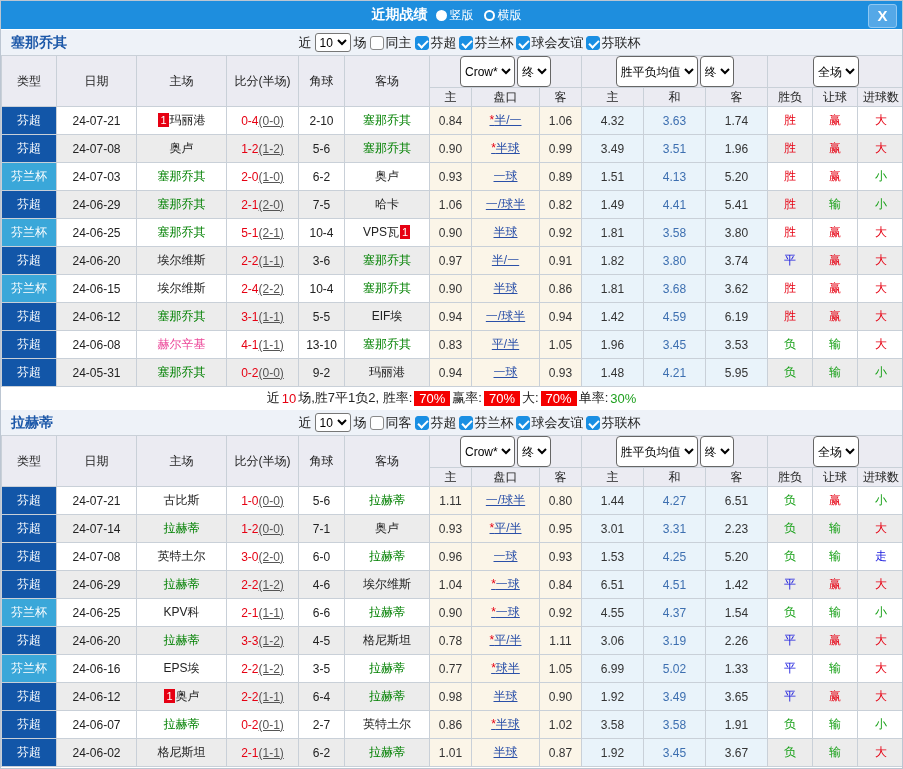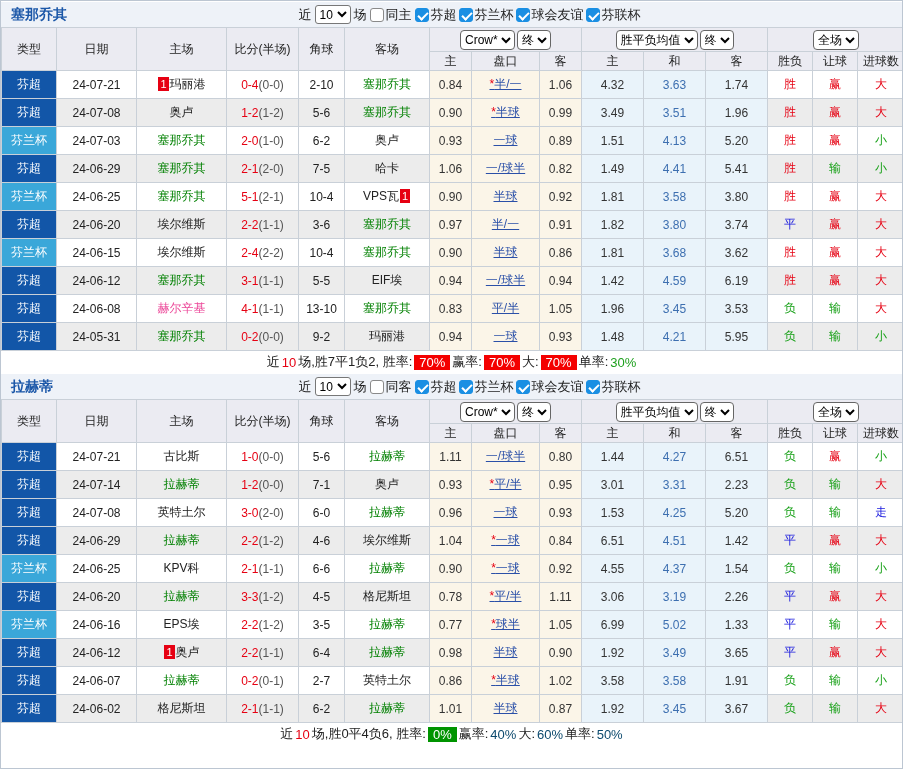--- a/index.html
+++ b/index.html
@@ -19,47 +19,59 @@
   .chk-label{display:inline-flex;align-items:center;gap:2px;cursor:pointer;}
   .chk{width:14px;height:14px;border:1px solid #8a8a8a;background:#fff;border-radius:3px;display:inline-block;position:relative;box-sizing:border-box;}
   .chk.on{background:#1a8fe3;border-color:#1a8fe3;}
   .chk.on::after{content:"";position:absolute;left:4px;top:1px;width:4px;height:8px;border:solid #fff;border-width:0 2px 2px 0;transform:rotate(45deg);}
   
   table{width:903px;border-collapse:collapse;table-layout:fixed;font-size:12px;}
   th,td{border:1px solid #c9d0d8;text-align:center;padding:0;overflow:hidden;white-space:nowrap;}
   thead th{background:#ebebf2;font-weight:normal;color:#222;}
   thead tr.h1 th{height:23px;}
   thead tr.h2 th{height:18px;}
-  thead select{height:20px;font-size:12px;border:1px solid #666;border-radius:4px;background:#fff;margin:0 1px;}
+  thead select{height:31px;font-size:12px;border:1px solid #666;border-radius:4px;background:#fff;margin:0 1px;}
   tbody tr{height:28px;}
   tbody td.type{color:#fff;}
   tr.even td.plain{background:#ececec;}
   tr.odd td.plain{background:#fff;}
   td.cream{background:#fbf5e8;color:#333;}
   td.blue{background:#e9f3fa;color:#333;}
   td.blue.draw{color:#3d6fb0;}
   td.hcap{color:#2b50a8;text-decoration:underline;}
   .star{color:#e60012;}
   .score-main{color:#e60012;}
-  .score-half{color:#555;}
+  .score-half{color:#555;text-decoration:underline;}
   .rbadge{background:#e60012;color:#fff;font-size:11px;padding:0 2px;margin:0 1px;display:inline-block;line-height:14px;}
   
   .summary{height:22px;display:flex;align-items:center;justify-content:center;font-size:13px;color:#222;}
   .summary span{margin:0 1px;}
   .badge-r{background:#f40000;color:#fff;padding:0 5px;}
   .badge-g{background:#009400;color:#fff;padding:0 5px;}
   .t-r{color:#e60012;}
   .t-g{color:#1ea01e;}
   .t-b{color:#0c4a6e;}
 </style>
 </head>
 <body>
 
 <div class="wrap">
 
+  <div class="titlebar">
+    <span class="title">近期战绩</span>
+    <label class="radio-label">
+      <span class="radio sel"></span>
+      <span>竖版</span>
+    </label>
+    <label class="radio-label">
+      <span class="radio"></span>
+      <span>横版</span>
+    </label>
+    <div class="close">X</div>
+  </div>
 
   <div class="section">
     <div class="filterbar">
       <span class="team-name">塞那乔其</span>
       <span class="filters">
         <span>近</span>
         <select><option>10</option></select>
         <span>场</span>
         <label class="chk-label">
           <span class="chk"></span>

